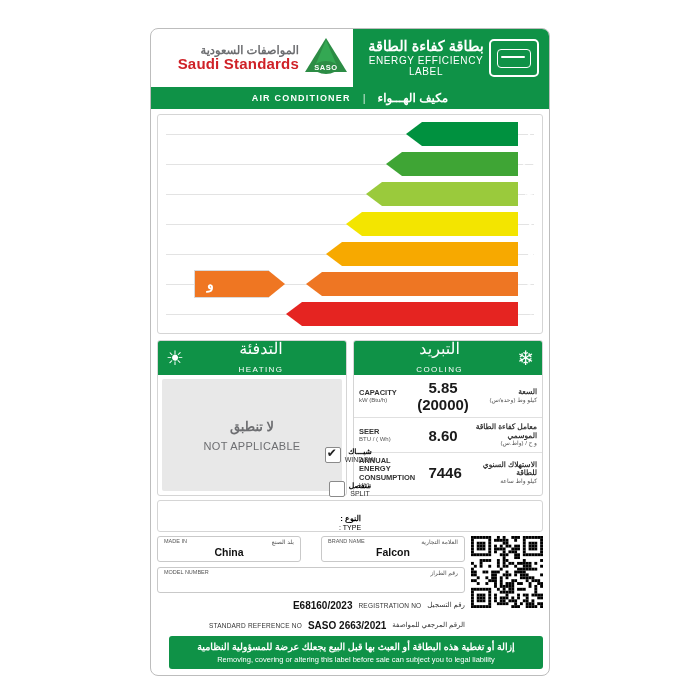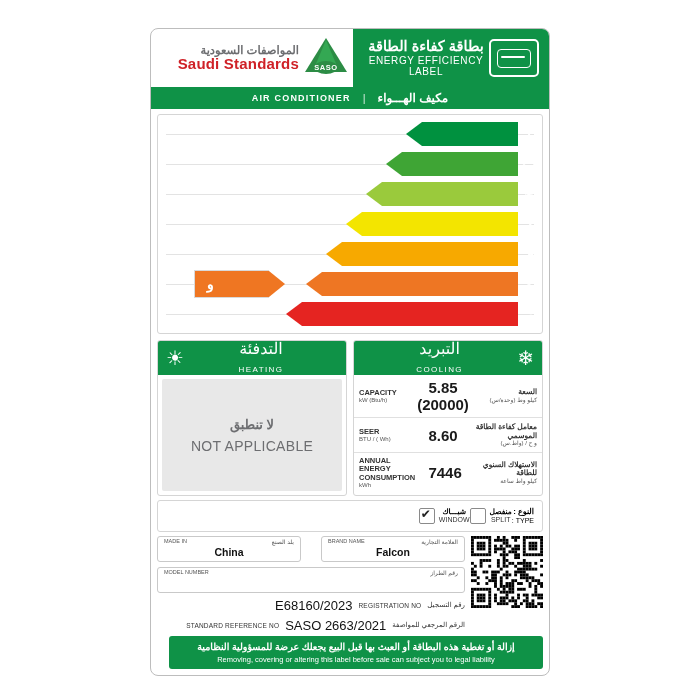--- a/index.html
+++ b/index.html
@@ -49,53 +49,53 @@
   
   .ch{display:flex;margin:6px 6px 0 6px;gap:6px;}
   .panel{flex:1;border:1px solid #d5d5d5;border-radius:3px;overflow:hidden;}
   .panel-hd{background:#0f9247;color:#fff;height:34px;display:flex;align-items:center;justify-content:space-between;padding:0 8px;}
   .panel-hd .txt{text-align:center;flex:1;line-height:1.1;}
   .panel-hd .ar{font-size:16px;font-weight:normal;direction:rtl;}
   .panel-hd .en{font-size:8px;letter-spacing:1.4px;}
   .sun,.snow{font-size:20px;line-height:1;}
   .heat-body{height:112px;background:#e8e8e8;margin:4px;border-radius:2px;display:flex;flex-direction:column;align-items:center;justify-content:center;color:#6d6e71;}
   .heat-ar{font-size:13px;font-weight:bold;direction:rtl;}
-  .heat-en{font-size:14px;margin-top:6px;letter-spacing:.3px;}
+  .heat-en{font-size:11px;margin-top:6px;letter-spacing:.3px;}
   .crow{display:flex;align-items:center;border-bottom:1px solid #e0e0e0;padding:4px 5px;min-height:26px;}
   .crow:last-child{border-bottom:none;}
   .cl{flex:0 0 52px;line-height:1.1;}
   .cl .n{font-size:7.5px;font-weight:bold;color:#333;}
   .cl .u{font-size:6px;color:#555;}
   .cv{flex:1;text-align:center;font-size:15px;font-weight:bold;color:#1a1a1a;}
   .cv small{display:block;font-size:15px;}
   .cr{flex:0 0 62px;text-align:right;direction:rtl;line-height:1.15;}
   .cr .n{font-size:7.5px;font-weight:bold;color:#333;}
   .cr .u{font-size:6px;color:#555;}
   
-  .type-row{display:flex;align-items:center;justify-content:flex-end;gap:0;margin:4px 6px 0 6px;border:1px solid #d5d5d5;border-radius:3px;height:30px;padding:0 8px;}
+  .type-row{display:flex;align-items:center;justify-content:flex-end;gap:18px;margin:4px 6px 0 6px;border:1px solid #d5d5d5;border-radius:3px;height:30px;padding:0 8px;flex-direction:column;}
   .chk{display:flex;align-items:center;gap:4px;}
   .box{width:14px;height:14px;border:1px solid #8a8a8a;border-radius:2px;background:#fff;position:relative;}
   .box.on:after{content:"\2714";position:absolute;left:1px;top:-2px;font-size:12px;color:#222;}
   .chk .lab{line-height:1.05;text-align:center;}
   .chk .lab .a{font-size:7.5px;font-weight:bold;direction:rtl;}
   .chk .lab .b{font-size:7px;color:#333;}
   .type-lbl{line-height:1.05;text-align:right;direction:rtl;}
   .type-lbl .a{font-size:8px;font-weight:bold;}
   .type-lbl .b{font-size:7px;}
   
   .info{display:flex;margin:4px 6px 0 6px;gap:6px;}
   .info-left{flex:1;}
   .ibox{border:1px solid #c9c9c9;border-radius:3px;height:24px;display:flex;align-items:center;justify-content:space-between;padding:0 6px;margin-bottom:5px;position:relative;}
   .ibox .cap-en{font-size:5.5px;color:#555;position:absolute;left:6px;top:1px;}
   .ibox .cap-ar{font-size:6px;color:#555;position:absolute;right:6px;top:1px;direction:rtl;}
   .ibox .val{width:100%;text-align:center;font-size:10.5px;font-weight:bold;color:#111;padding-top:5px;}
   .two{display:flex;gap:20px;}
   .two .ibox{flex:1;}
   .ref{display:flex;align-items:center;justify-content:flex-end;gap:6px;font-size:7px;height:14px;}
-  .ref .num{font-size:13px;font-weight:normal;color:#111;}
+  .ref .num{font-size:10px;font-weight:bold;color:#111;}
   .ref .lab-en{color:#333;font-size:6.5px;letter-spacing:.2px;}
   .ref .lab-ar{direction:rtl;font-size:7px;color:#333;}
   .qr{flex:0 0 72px;height:72px;}
   .qr svg{display:block;}
   
   .footer{position:absolute;left:18px;right:6px;bottom:6px;background:#0f9247;color:#fff;border-radius:3px;padding:5px 6px;text-align:center;}
   .footer .ar{font-size:9.5px;font-weight:bold;direction:rtl;}
   .footer .en{font-size:7.5px;margin-top:3px;}
 </style>
 </head>

